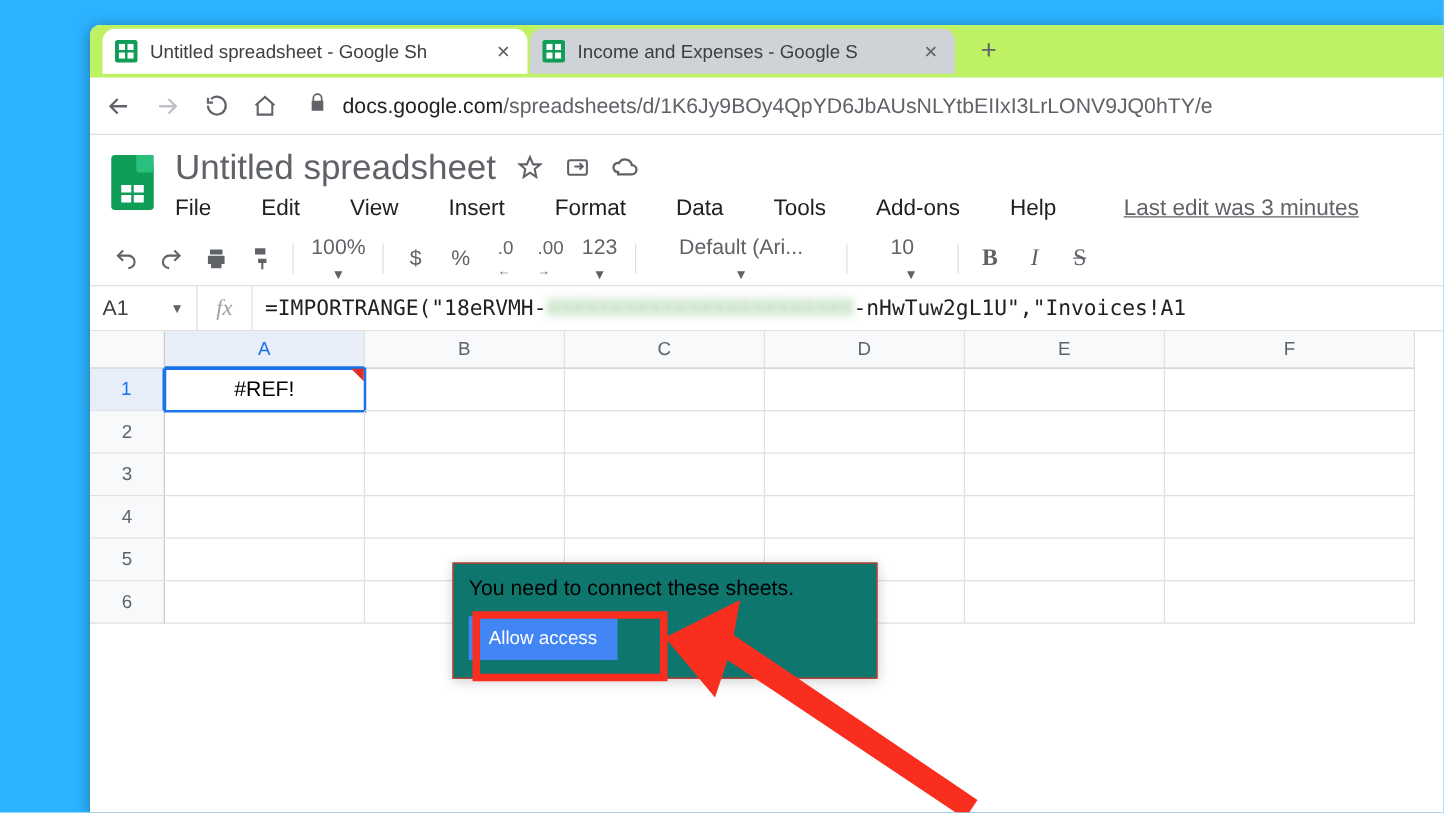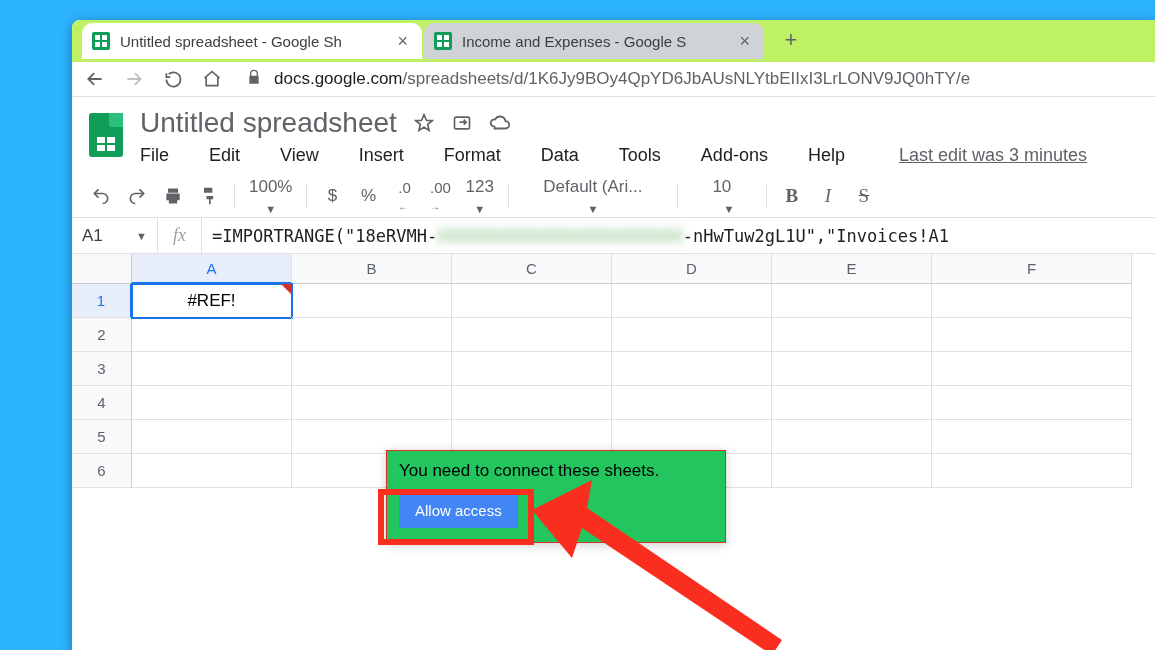--- a/index.html
+++ b/index.html
@@ -10,21 +10,21 @@
   .tabstrip { height:42px; background:#bef264; display:flex; align-items:center; padding-left:10px; }
   .tab { height:36px; background:#fff; border-radius:10px 10px 0 0; display:flex; align-items:center; padding:0 14px 0 10px; margin-right:2px; min-width:0; width:340px; font-size:15px; color:#3c4043; position:relative; }
   .tab.inactive { background:#cfd2d7; }
   .tab .sheets-favicon { width:18px; height:18px; background:#0f9d58; border-radius:2px; display:flex; align-items:center; justify-content:center; margin-right:10px; flex-shrink:0; }
   .tab .sheets-favicon svg { width:12px; height:12px; }
   .tab .tabtitle { white-space:nowrap; overflow:hidden; text-overflow:ellipsis; flex:1; }
   .tab .tabclose { margin-left:10px; font-size:18px; color:#5f6368; cursor:pointer; }
   .newtab { width:30px; height:30px; display:flex; align-items:center; justify-content:center; font-size:22px; color:#5f6368; margin-left:10px; margin-bottom:3px; cursor:pointer; }
 
   
-  .addrbar { height:35px; display:flex; align-items:center; padding:0 12px; gap:17px; border-bottom:1px solid #e0e0e0; }
+  .addrbar { height:46px; display:flex; align-items:center; padding:0 12px; gap:17px; border-bottom:1px solid #e0e0e0; }
   .nav-icn { width:22px; height:22px; display:flex; align-items:center; justify-content:center; color:#5f6368; cursor:pointer; }
   .nav-icn.disabled { color:#bdc1c6; }
   .url { display:flex; align-items:center; font-size:17px; color:#202124; margin-left:6px; }
   .url .domain { color:#202124; }
   .url .path { color:#5f6368; }
   .lock { margin-right:12px; }
 
   
   .bookmarks { height:38px; display:flex; align-items:center; padding:0 16px; gap:10px; border-bottom:1px solid #e8eaed; font-size:15px; color:#3c4043; }
   .apps-grid { width:18px; height:18px; display:grid; grid-template-columns:repeat(3,4px); grid-template-rows:repeat(3,4px); gap:2px; }
@@ -72,21 +72,21 @@
   .col-h.sel { background:#e7eef9; color:#1a73e8; border-bottom:2px solid #1a73e8; }
   .rows { }
   .row { display:flex; height:34px; }
   .row-h { width:60px; background:#f8f9fa; border-right:1px solid #ccc; border-bottom:1px solid #e0e0e0; display:flex; align-items:center; justify-content:center; font-size:15px; color:#5f6368;}
   .row-h.sel { background:#e7eef9; color:#1a73e8; border-right:2px solid #1a73e8; }
   .cell { width:160px; border-right:1px solid #e0e0e0; border-bottom:1px solid #e0e0e0; display:flex; align-items:center; padding:0 6px; font-size:17px; position:relative;text-align:right;}
   .cell.sel { outline:2px solid #1a73e8; outline-offset:-1px; justify-content:center; }
   .cell.sel .tri { position:absolute; right:0; top:0; width:0; height:0; border-top:10px solid #d93025; border-left:10px solid transparent; }
 
   
-  .popup { position:absolute; left:314px; top:430px; width:340px; background:#22c55e; border:1px solid #d93025; box-shadow:0 2px 10px rgba(0,0,0,.2); padding:10px 12px 14px; font-size:17px;}
+  .popup { position:absolute; left:290px; top:430px; width:340px; background:#0f766e; border:1px solid #d93025; box-shadow:0 2px 10px rgba(0,0,0,.2); padding:10px 12px 14px; font-size:17px;}
   .popup-btn { margin-top:12px; background:#4285f4; color:#fff; border:none; padding:9px 16px; font-size:15px; cursor:pointer; }
   .red-box { position:absolute; left:306px; top:469px; width:156px; height:56px; border:6px solid #fa2e1f; pointer-events:none; }
 
   
   .arrow { position:absolute; left:460px; top:460px; pointer-events:none; }
 </style>
 </head>
 <body>
 
 <div class="window">

